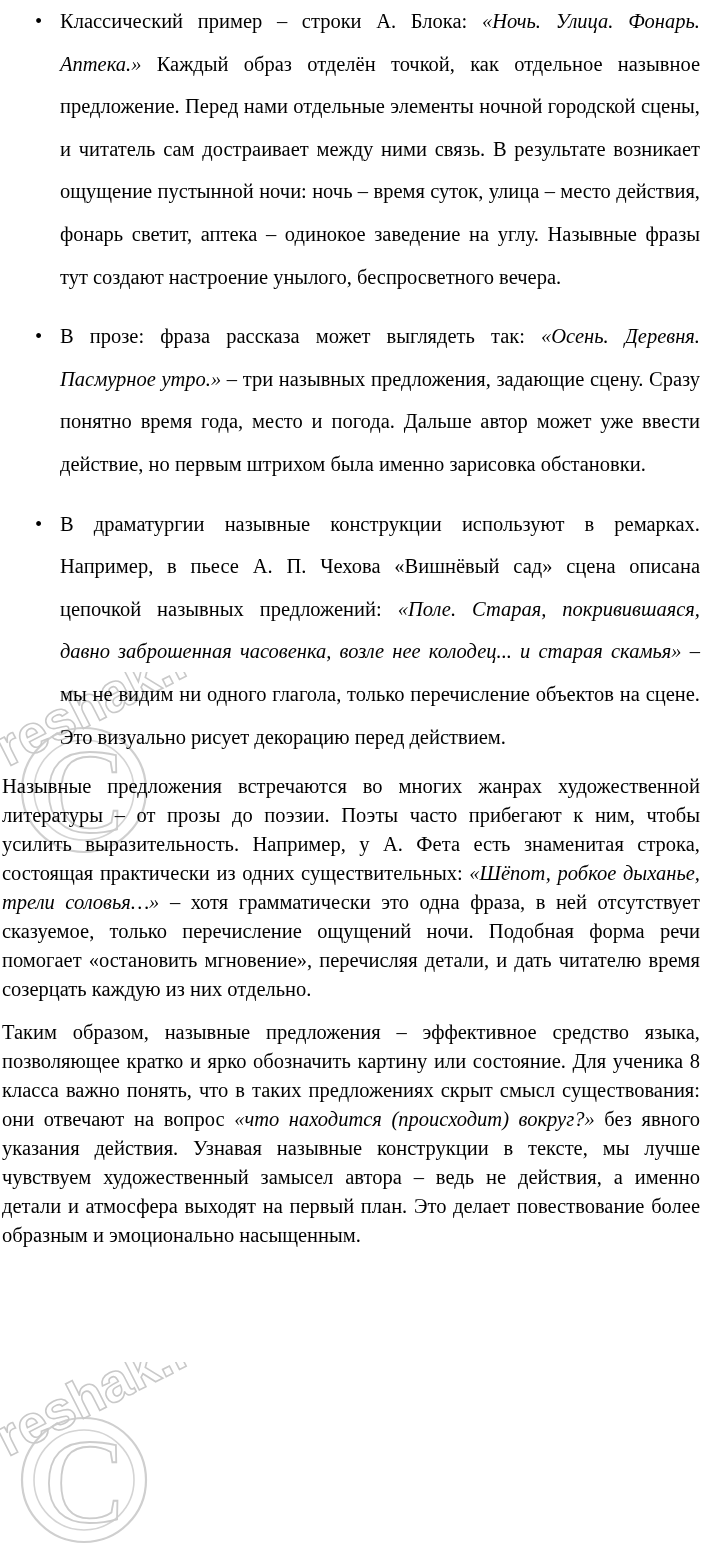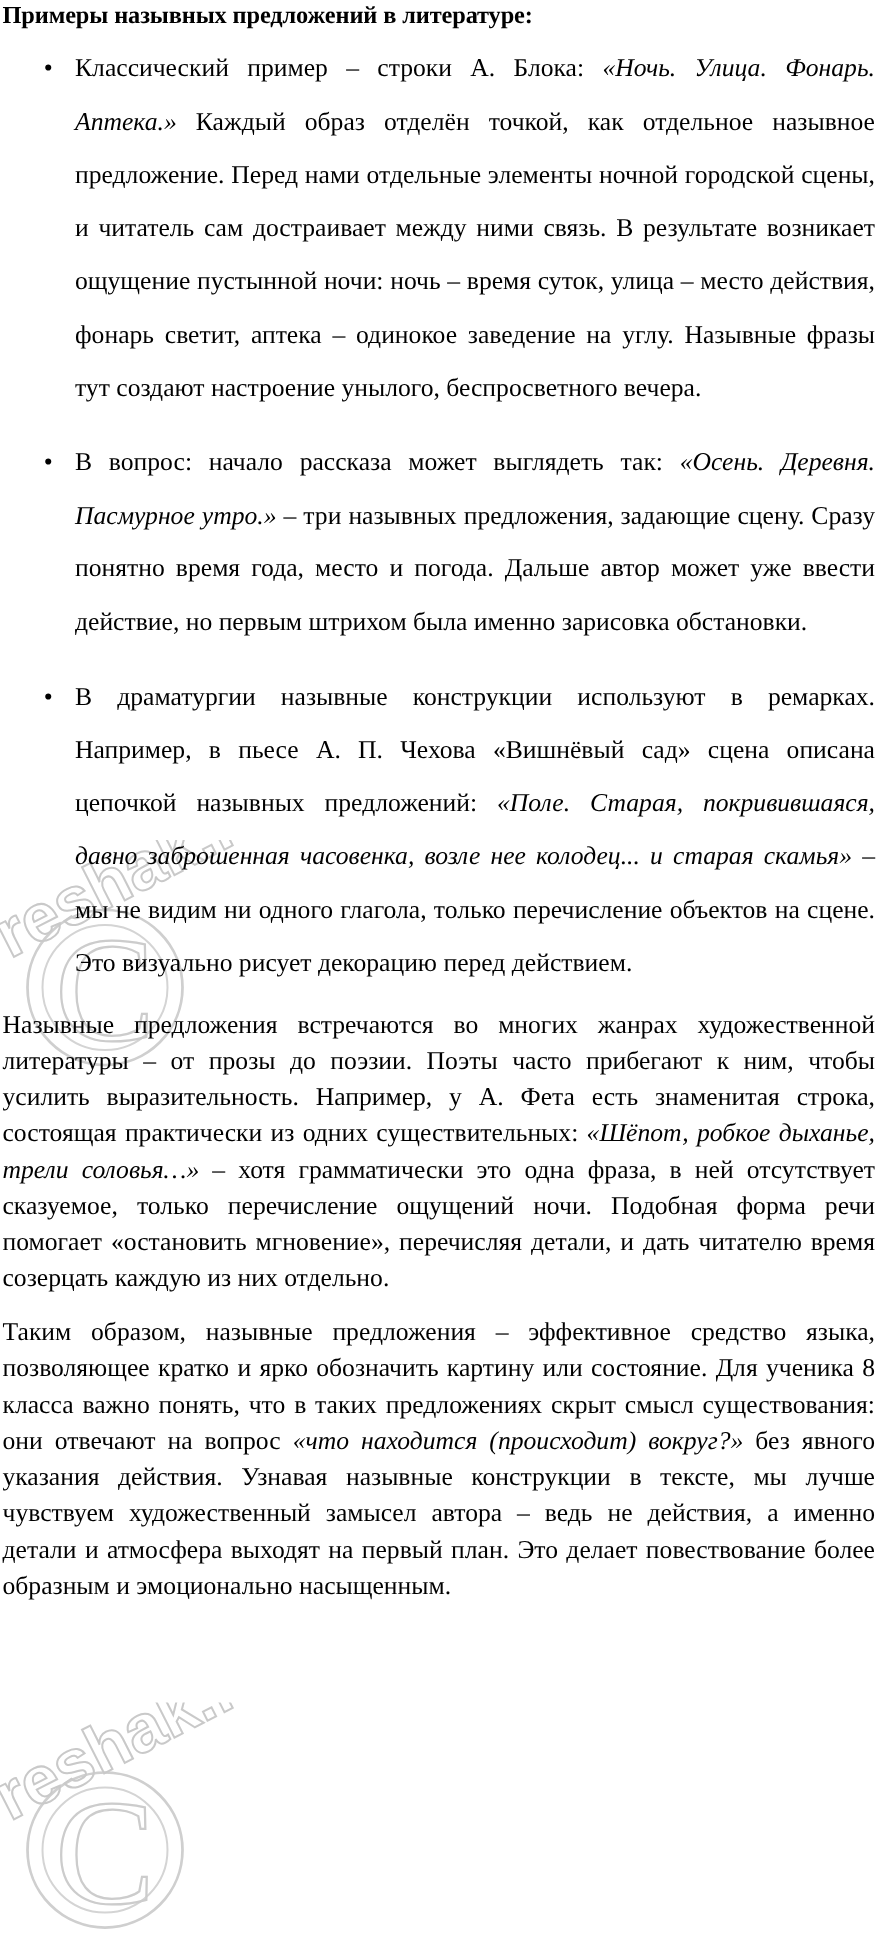--- a/index.html
+++ b/index.html
@@ -148,30 +148,29 @@
         <text class="wm-c-glyph" x="92" y="160" text-anchor="middle">C</text>
       </g>
       <g transform="rotate(-27 78 50)">
         <text class="wm-text" x="2" y="62">reshak.ru</text>
       </g>
     </svg>
   </div>
 
   <div class="content">
 
-    <h1 class="doc-heading">Примеры назывных предложений в литературе:</h1>
 
     <ul class="bullet-list">
 
       <li class="bullet-item">
         <span class="bullet-dot">•</span><span>Классический пример – строки А. Блока: </span><span class="it">«Ночь. Улица. Фонарь. Аптека.»</span><span> Каждый образ отделён точкой, как отдельное назывное предложение. Перед нами отдельные элементы ночной городской сцены, и читатель сам достраивает между ними связь. В результате возникает ощущение пустынной ночи: ночь – время суток, улица – место действия, фонарь светит, аптека – одинокое заведение на углу. Назывные фразы тут создают настроение унылого, беспросветного вечера.</span>
       </li>
 
       <li class="bullet-item">
-        <span class="bullet-dot">•</span><span>В вопрос: начало рассказа может выглядеть так: </span><span class="it">«Осень. Деревня. Пасмурное утро.»</span><span> – три назывных предложения, задающие сцену. Сразу понятно время года, место и погода. Дальше автор может уже ввести действие, но первым штрихом была именно зарисовка обстановки.</span>
+        <span class="bullet-dot">•</span><span>В прозе: фраза рассказа может выглядеть так: </span><span class="it">«Осень. Деревня. Пасмурное утро.»</span><span> – три назывных предложения, задающие сцену. Сразу понятно время года, место и погода. Дальше автор может уже ввести действие, но первым штрихом была именно зарисовка обстановки.</span>
       </li>
 
       <li class="bullet-item">
         <span class="bullet-dot">•</span><span>В драматургии назывные конструкции используют в ремарках. Например, в пьесе А. П. Чехова «Вишнёвый сад» сцена описана цепочкой назывных предложений: </span><span class="it">«Поле. Старая, покривившаяся, давно заброшенная часовенка, возле нее колодец... и старая скамья»</span><span> – мы не видим ни одного глагола, только перечисление объектов на сцене. Это визуально рисует декорацию перед действием.</span>
       </li>
 
     </ul>
 
     <p class="body-para"><span>Назывные предложения встречаются во многих жанрах художественной литературы – от прозы до поэзии. Поэты часто прибегают к ним, чтобы усилить выразительность. Например, у А. Фета есть знаменитая строка, состоящая практически из одних существительных: </span><span class="it">«Шёпот, робкое дыханье, трели соловья…»</span><span> – хотя грамматически это одна фраза, в ней отсутствует сказуемое, только перечисление ощущений ночи. Подобная форма речи помогает «остановить мгновение», перечисляя детали, и дать читателю время созерцать каждую из них отдельно.</span></p>
 

